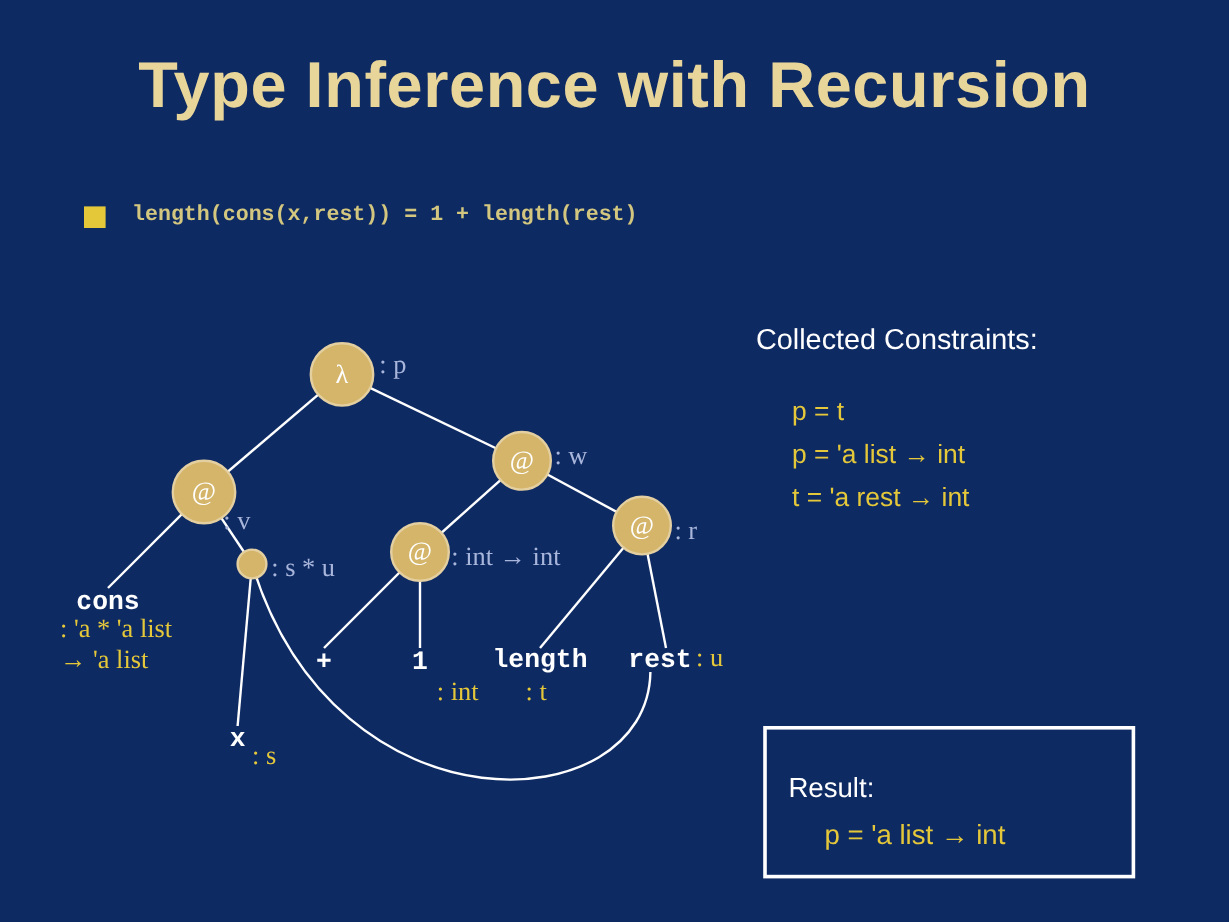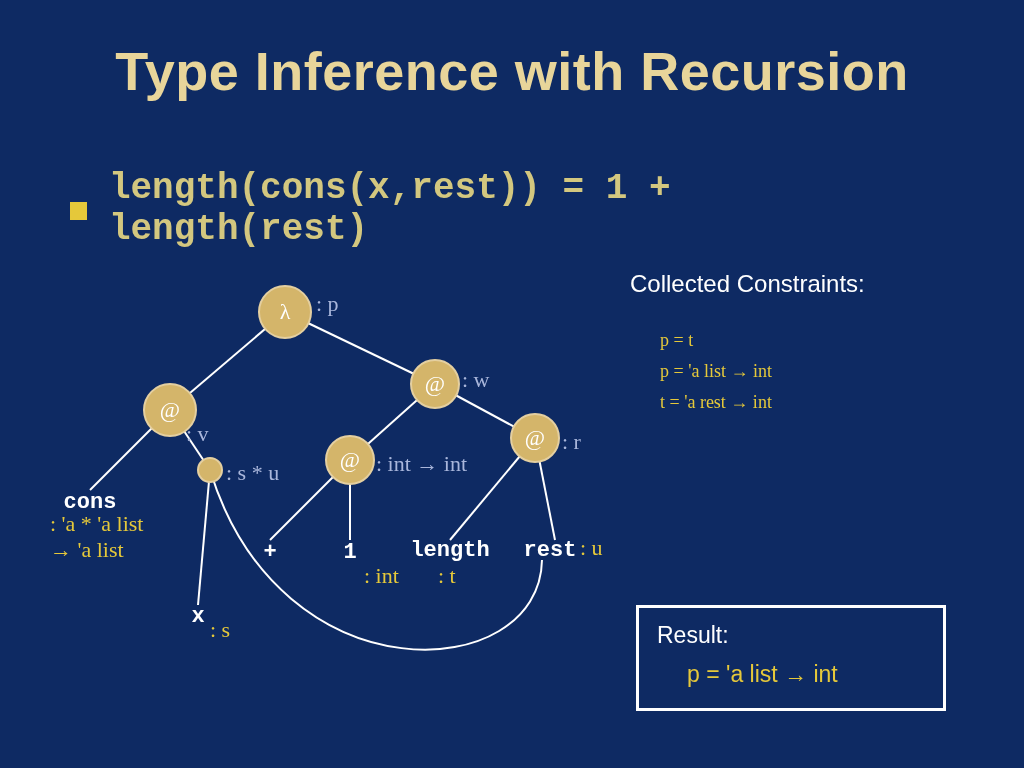--- a/index.html
+++ b/index.html
@@ -36,21 +36,21 @@
   }
   .bullet-square {
     width: 18px;
     height: 18px;
     background: #e5c83a;
     margin-right: 22px;
     margin-top: 4px;
   }
   .code-line {
     font-family: "Courier New", Courier, monospace;
-    font-size: 36px;
+    font-size: 18px;
     font-weight: bold;
     color: #d3c77f;
   }
   svg.diagram {
     position: absolute;
     top: 260px;
     left: 60px;
     width: 560px;
     height: 450px;
     overflow: visible;
@@ -101,37 +101,37 @@
     left: 630px;
     width: 360px;
   }
   .constraints .header {
     color: #ffffff;
     font-size: 24px;
     margin-bottom: 32px;
   }
   .constraints .item {
     color: #e5c83a;
-    font-size: 18px;
+    font-size: 22px;
     margin: 10px 0 10px 30px;
-    font-family: Liberation Serif, serif;
   }
   .result-box {
     position: absolute;
     top: 605px;
     left: 636px;
     width: 310px;
     border: 3px solid #ffffff;
     padding: 14px 18px 20px 18px;
     box-sizing: border-box;
   }
   .result-box .result-label {
     color: #ffffff;
     font-size: 23px;
     margin-bottom: 12px;
+    margin-top: 21px;
   }
   .result-box .result-val {
     color: #e5c83a;
     font-size: 23px;
     margin-left: 30px;
   }
 </style>
 </head>
 <body>
 

